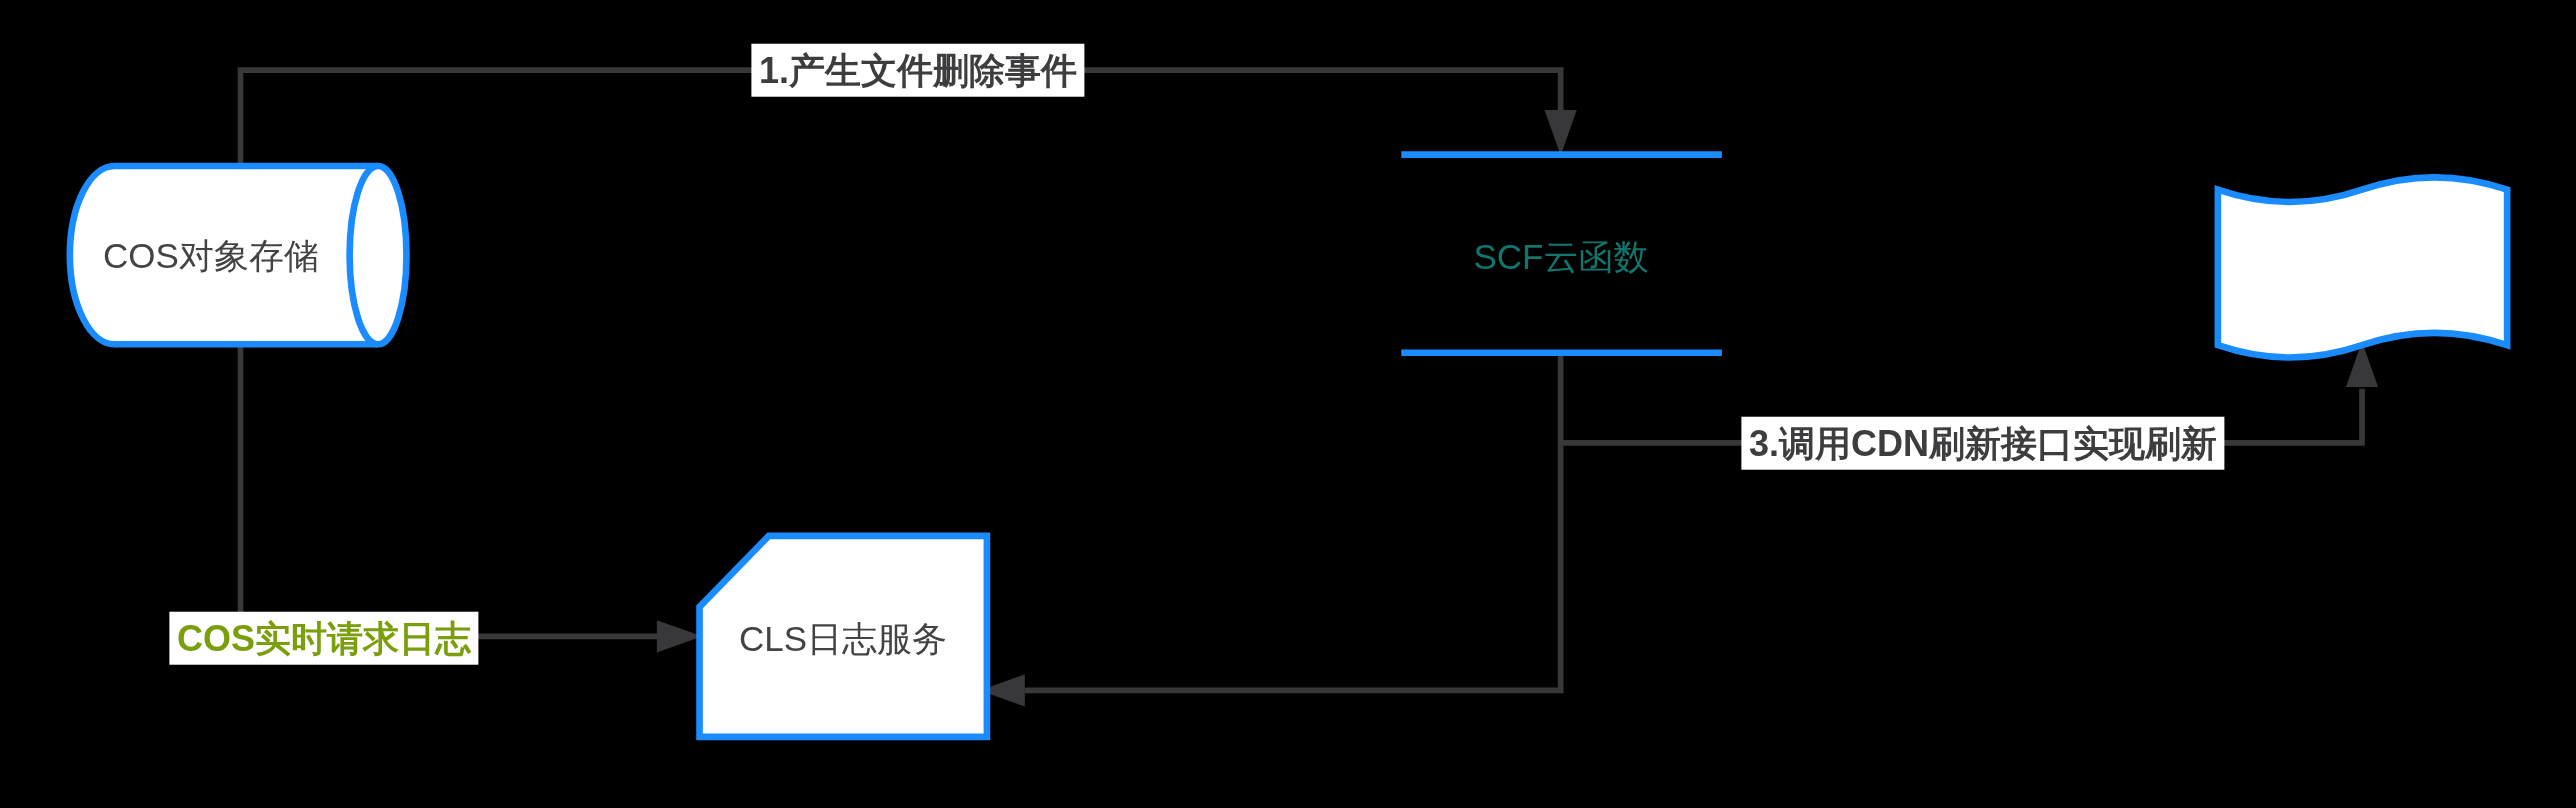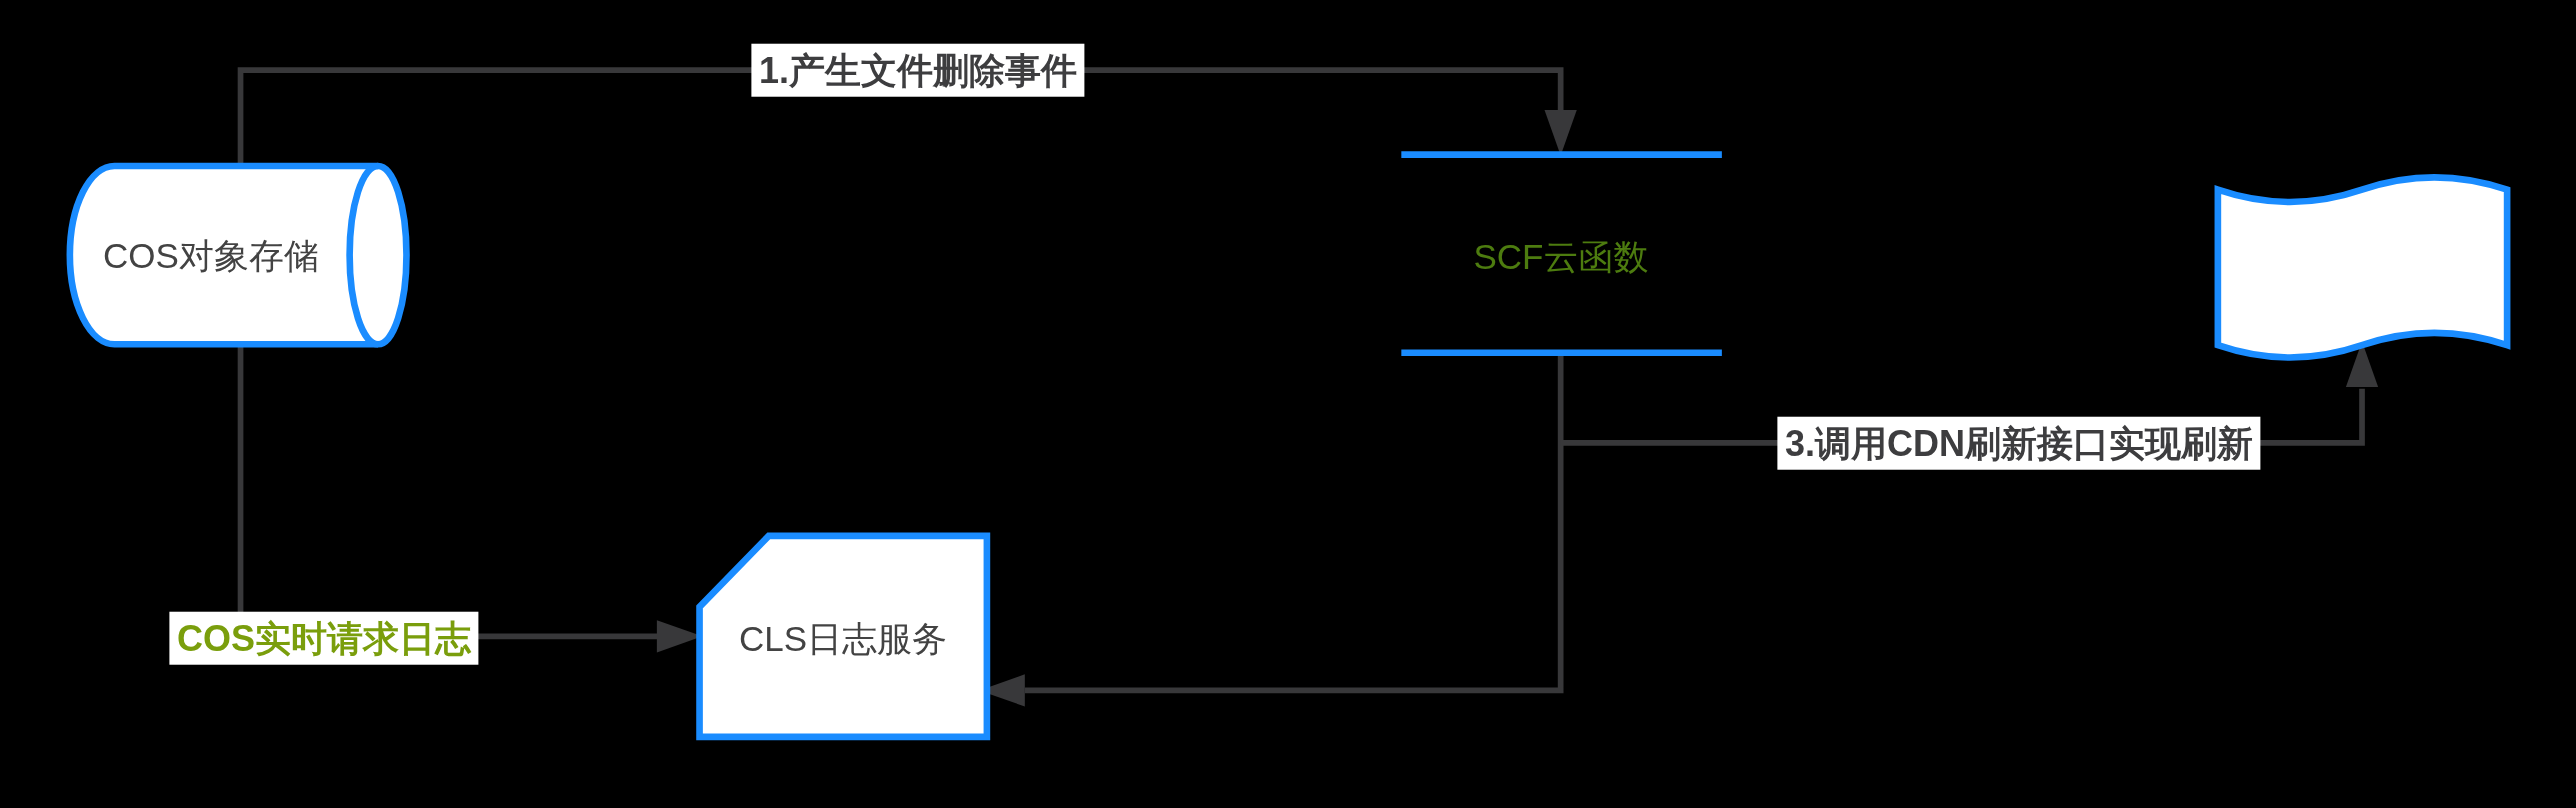--- a/index.html
+++ b/index.html
@@ -25,21 +25,21 @@
   .node-label {
     position: absolute;
     transform: translate(-50%, -50%);
     white-space: nowrap;
     font-size: 35px;
     font-weight: 400;
     color: #434343;
     text-align: center;
   }
   .node-label.scf-text {
-    color: #4d7c0f;
+    color: #0f766e;
   }
   .edge-label {
     position: absolute;
     transform: translate(-50%, -50%);
     white-space: nowrap;
     background: #ffffff;
     color: #3d3d3f;
     font-size: 36px;
     font-weight: 700;
     padding: 4.7px 7.6px;
@@ -101,16 +101,16 @@
   <div class="node-label scf-text" style="left:1561px; top:257px;">SCF云函数</div>
 
 
   <div class="node-label" style="left:843px; top:639px;">CLS日志服务</div>
 
   <div class="edge-label" style="left:918px; top:70px;">1.产生文件删除事件</div>
 
   <div class="edge-label green" style="left:324px; top:638px;">COS实时请求日志</div>
 
 
-  <div class="edge-label" style="left:1983px; top:443px;margin-left:36px;">3.调用CDN刷新接口实现刷新</div>
+  <div class="edge-label" style="left:1983px; top:443px;">3.调用CDN刷新接口实现刷新</div>
 
 </div>
 
 
 </body></html>

